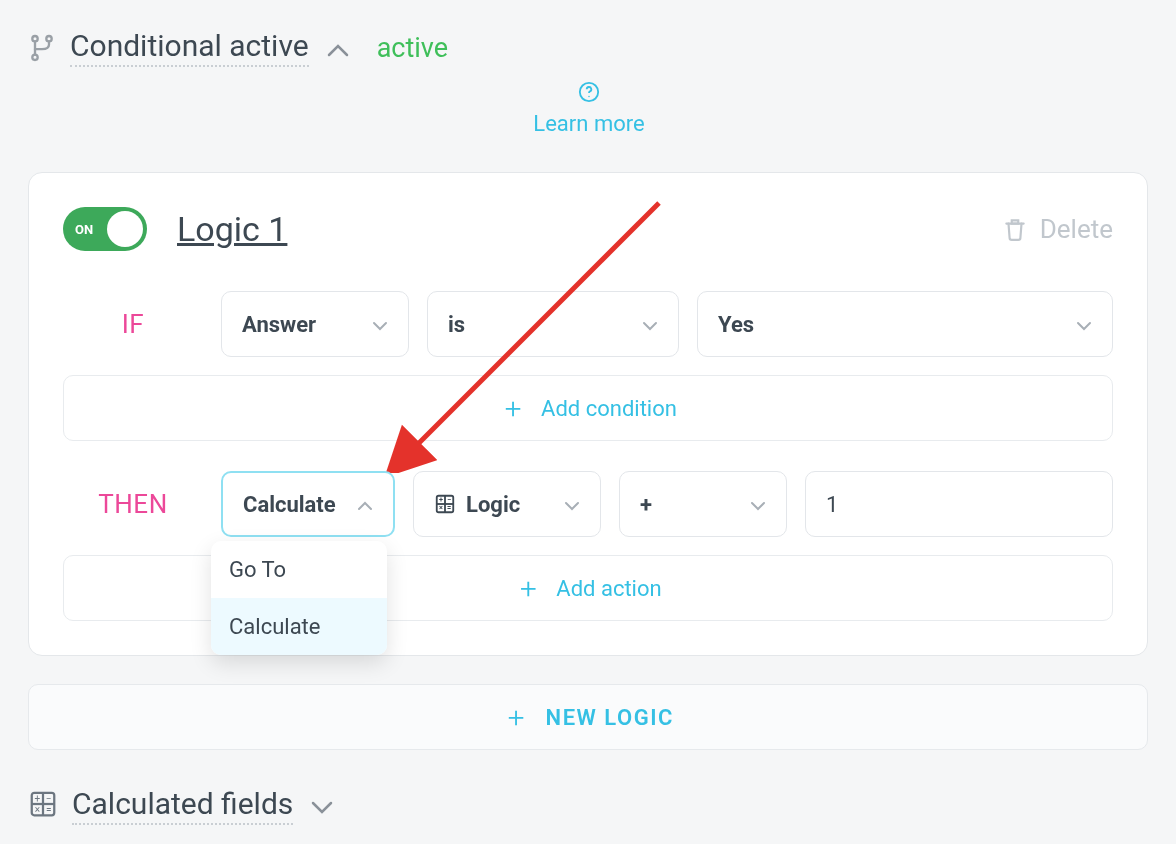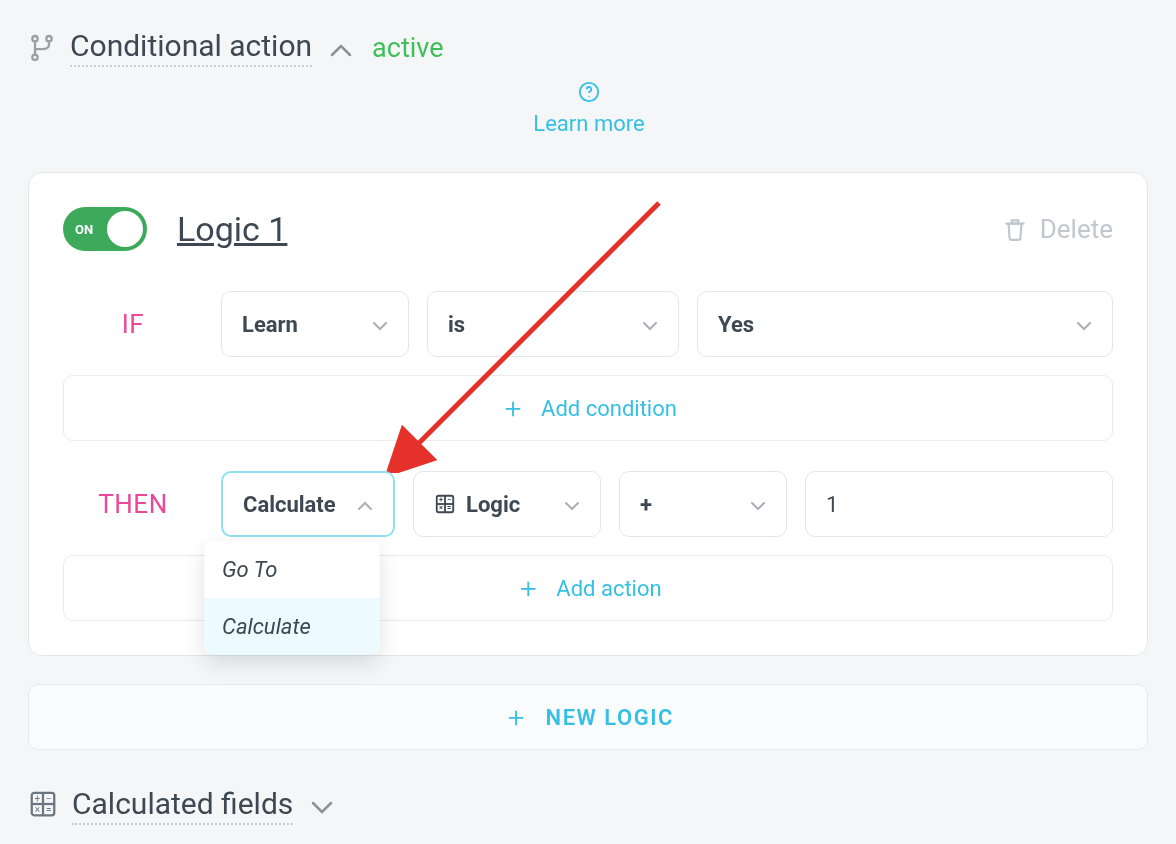--- a/index.html
+++ b/index.html
@@ -15,21 +15,21 @@
   .branch-icon svg { display: block; }
   .section-title {
     font-size: 30px;
     font-weight: 400;
     color: #3d4852;
     border-bottom: 2px dotted #c9ced3;
     padding-bottom: 2px;
     cursor: pointer;
   }
   .caret-up-lg { color: #8a9199; font-size: 26px; margin-left: 4px; }
-  .status-label { color: #3fbf5a; font-size: 27px; font-weight: 400; margin-left: 6px; }
+  .status-label { color: #3fbf5a; font-size: 27px; font-weight: 400; margin-left: 14px; }
 
   .learn-row { display: flex; align-items: center; gap: 8px; margin-bottom: 36px; margin-left: 2px; flex-direction: column; }
   .learn-link { color: #35c0e4; font-size: 22px; text-decoration: none; cursor: pointer; }
   .help-icon { color: #35c0e4; display: inline-flex; }
 
   
   .card {
     background: #ffffff;
     border: 1px solid #e4e7ea;
     border-radius: 14px;
@@ -127,21 +127,21 @@
 <div class="header-row">
   <span class="branch-icon">
     <svg width="28" height="30" viewBox="0 0 24 24" fill="none" stroke="#9aa0a6" stroke-width="2" stroke-linecap="round">
       <circle cx="6" cy="4" r="2.3"></circle>
       <circle cx="18" cy="4" r="2.3"></circle>
       <circle cx="6" cy="20" r="2.3"></circle>
       <path d="M6 6.3 V17.7"></path>
       <path d="M18 6.3 V9 C18 12 15 13 12 13 H6"></path>
     </svg>
   </span>
-  <span class="section-title">Conditional action</span>
+  <span class="section-title">Conditional active</span>
   <span class="caret-up-lg">
     <svg width="22" height="14" viewBox="0 0 22 14">
         <path d="M2 12 L11 3 L20 12" fill="none" stroke="#8a9199" stroke-width="2.5" stroke-linecap="round"></path>
       </svg>
   </span>
   <span class="status-label">active</span>
 </div>
 
 <div class="learn-row">
   <span class="help-icon">
@@ -177,21 +177,21 @@
         <path d="M9 4h6v3H9z"></path>
         <path d="M6 7l1 13a2 2 0 0 0 2 2h6a2 2 0 0 0 2-2l1-13"></path>
       </svg>
       <span>Delete</span>
     </div>
   </div>
 
   <div class="rule-row">
     <div class="lead-label">IF</div>
     <div class="select" style="width:188px;">
-      <span class="val">Learn</span>
+      <span class="val">Answer</span>
       <span class="chev"><svg width="16" height="10" viewBox="0 0 16 10">
             <path d="M2 2 L8 8 L14 2" fill="none" stroke="#a8afb6" stroke-width="2" stroke-linecap="round"></path>
           </svg></span>
     </div>
     <div class="select" style="width:252px;">
       <span class="val">is</span>
       <span class="chev"><svg width="16" height="10" viewBox="0 0 16 10">
             <path d="M2 2 L8 8 L14 2" fill="none" stroke="#a8afb6" stroke-width="2" stroke-linecap="round"></path>
           </svg></span>
     </div>
@@ -238,21 +238,21 @@
     <div class="select" style="width:168px;">
       <span class="val">+</span>
       <span class="chev"><svg width="16" height="10" viewBox="0 0 16 10">
             <path d="M2 2 L8 8 L14 2" fill="none" stroke="#a8afb6" stroke-width="2" stroke-linecap="round"></path>
           </svg></span>
     </div>
     <div class="select flex-1">
       <span class="val" style="font-weight:400;">1</span>
     </div>
 
-    <div class="dropdown-panel" style="left:141px; top:70px;font-style:italic;">
+    <div class="dropdown-panel" style="left:148px; top:70px;">
       <div class="dd-item">Go To</div>
       <div class="dd-item sel">Calculate</div>
     </div>
   </div>
 
   <div class="add-row" style="margin-bottom:0;">
     <span class="plus">＋</span>
     <span>Add action</span>
   </div>
 

